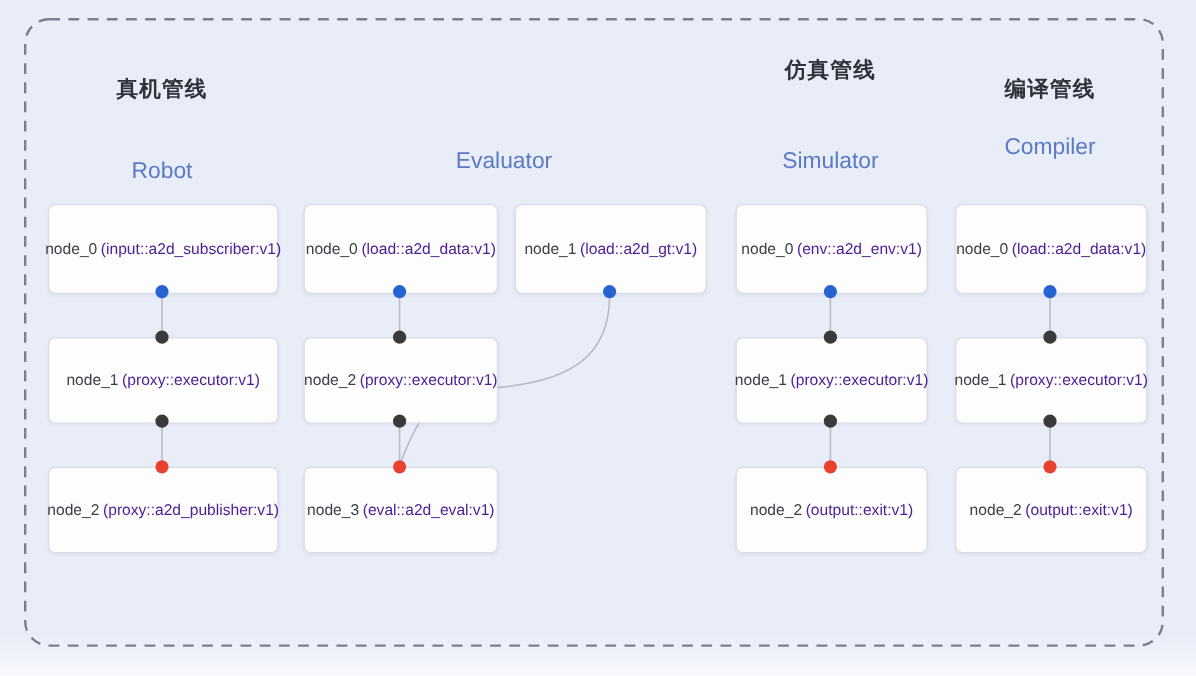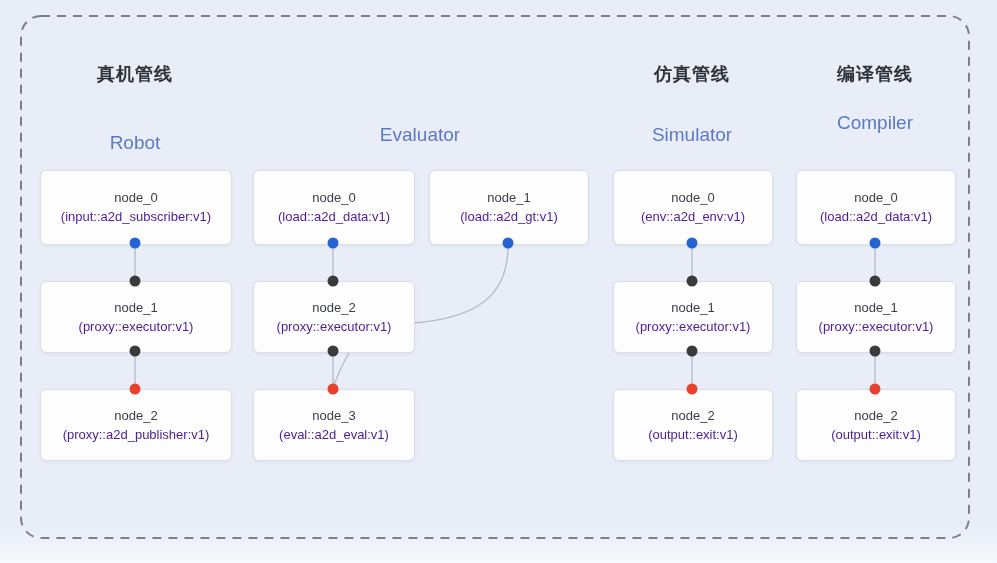--- a/index.html
+++ b/index.html
@@ -19,21 +19,21 @@
   .title-en{
     position:absolute;width:200px;text-align:center;
     font-size:19px;font-weight:400;color:#5b7ac5;z-index:2;
   }
   .node{
     position:absolute;z-index:2;
     background:#fdfdfe;
     border:1px solid #d9dde5;
     border-radius:6px;
     box-shadow:0 1px 3px rgba(60,70,100,0.07);
-    display:flex;flex-direction:column;justify-content:center;align-items:center;
+    display:flex;flex-direction:row;justify-content:center;align-items:center;
     gap:3px;
   }
   .nname{font-size:13px;color:#3b3e46;line-height:1.2;}
   .ntype{font-size:13px;color:#4c1d95;line-height:1.2;}
   .dot{
     position:absolute;width:11px;height:11px;border-radius:50%;
     transform:translate(-50%,-50%);z-index:3;
   }
   .dot-blue{background:#2563d3;}
   .dot-dark{background:#3a3a3c;}
@@ -55,21 +55,21 @@
     <path d="M508,246 C508,295 478,318 413,323 C378,326 358,334 346,358 C340,370 336,378 334,386" fill="none" stroke="#b3bac9" stroke-width="1.3"></path>
 
     <line x1="692" y1="243" x2="692" y2="281" stroke="#b3bac9" stroke-width="1.3"></line>
     <line x1="692" y1="351" x2="692" y2="389" stroke="#b3bac9" stroke-width="1.3"></line>
 
     <line x1="875" y1="243" x2="875" y2="281" stroke="#b3bac9" stroke-width="1.3"></line>
     <line x1="875" y1="351" x2="875" y2="389" stroke="#b3bac9" stroke-width="1.3"></line>
   </svg>
 
   <div class="title-zh" style="left:35px;top:62px;">真机管线</div>
-  <div class="title-zh" style="left:592px;top:62px;">仿真管线</div>
+  <div class="title-zh" style="left:592px;top:46px;">仿真管线</div>
   <div class="title-zh" style="left:775px;top:62px;">编译管线</div>
 
   <div class="title-en" style="left:35px;top:132px;text-align:center;">Robot</div>
   <div class="title-en" style="left:320px;top:124px;">Evaluator</div>
   <div class="title-en" style="left:592px;top:124px;">Simulator</div>
   <div class="title-en" style="left:775px;top:112px;">Compiler</div>
 
   <div class="node" style="left:40px;top:170px;width:190px;height:73px;">
     <div class="nname">node_0</div>
     <div class="ntype">(input::a2d_subscriber:v1)</div>

